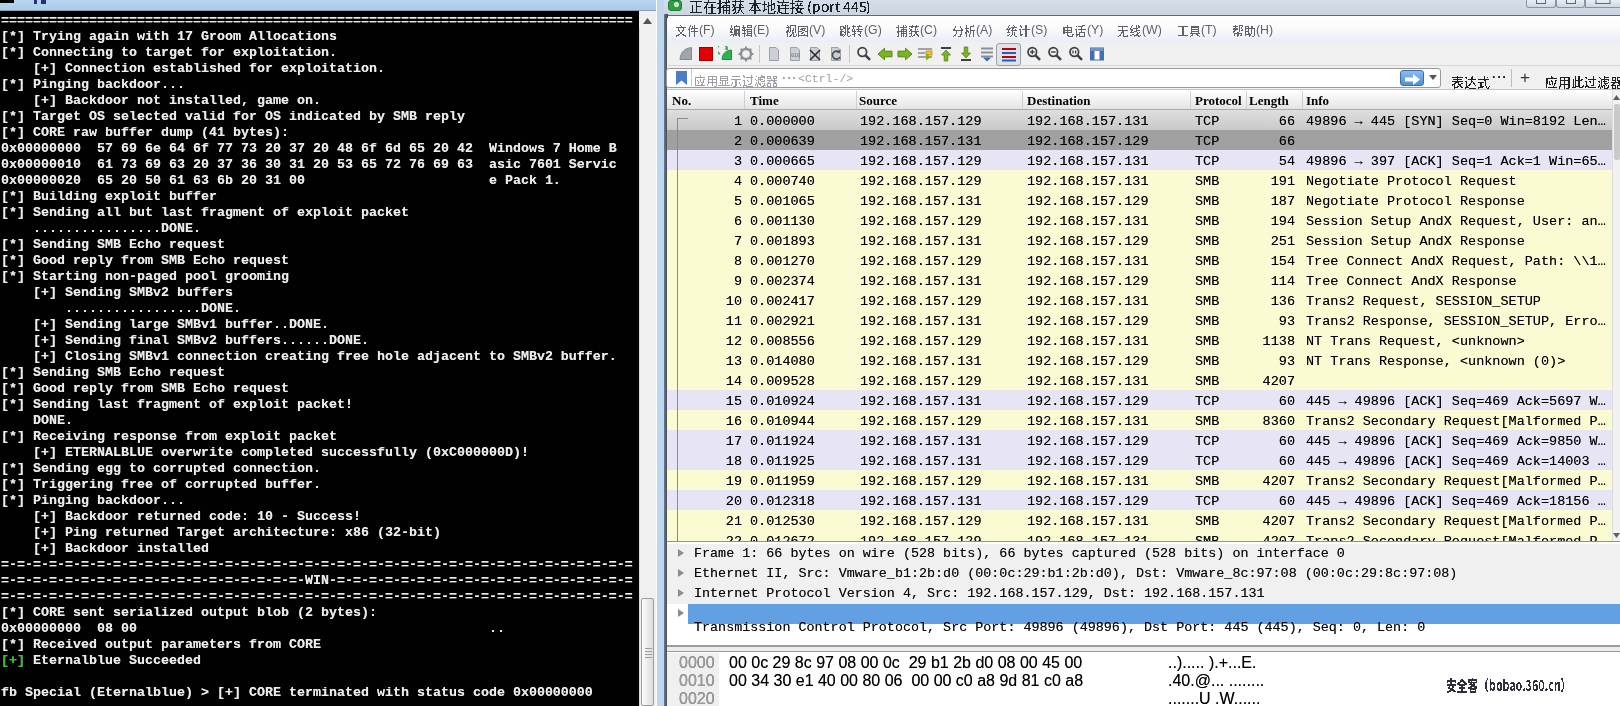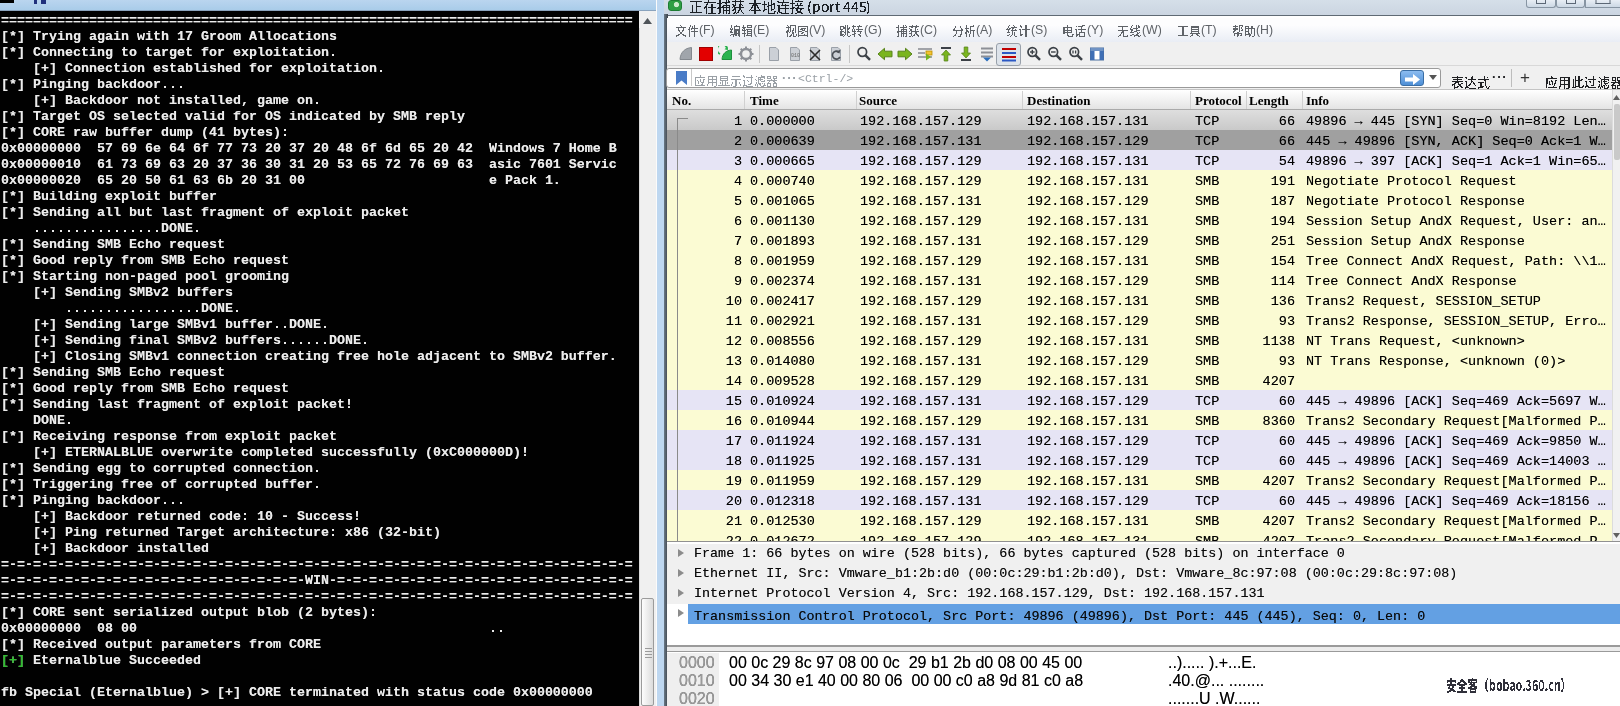--- a/index.html
+++ b/index.html
@@ -73,21 +73,21 @@
 .tcp{background:#e6e4f5}
 .smb{background:#fbfbd3}
 #bracket{position:absolute;left:677px;top:118px;width:11px;height:423px;border-left:1px solid #8a8a8a;border-top:1px solid #8a8a8a}
 #lscroll{position:absolute;left:1612px;top:90px;width:8px;height:451px;background:#f1f1f1;border-left:1px solid #dcdcdc}
 #lsthumb{position:absolute;left:1613.5px;top:104px;width:6px;height:56px;background:#c9c9c9;border-radius:2px}
 
 #dpane{position:absolute;left:667px;top:541px;width:953px;height:104px;background:#fff;border-top:1.5px solid #919191}
 .drow{position:absolute;left:667px;width:1029px;height:20px;background:#f0f0f0;font-family:"Liberation Mono",monospace;font-size:13.4px;color:#0a0a0a;white-space:pre;text-shadow:0 0 0.5px rgba(0,0,0,.55)}
 .drow span{position:absolute;left:27px;top:2px}
 .drow.selb{background:linear-gradient(90deg,#fff 0 21px,#63a0e3 21px)}
-.drow.selb .hl{position:absolute;left:21px;top:0;height:20px;background:#63a0e3;padding:5px 6px 0 6px}
+.drow.selb .hl{position:absolute;left:21px;top:0;height:20px;background:#63a0e3;padding:16px 6px 0 6px}
 .tri{position:absolute;left:678px;width:0;height:0;border:4.5px solid transparent;border-left:6.5px solid #8c8c8c;border-right:none}
 
 #hsplit1{position:absolute;left:667px;top:645px;width:953px;height:1.5px;background:#9a9a9a}
 #hsplit2{position:absolute;left:667px;top:647px;width:953px;height:4px;background:#ececec}
 #hpane{position:absolute;left:667px;top:651px;width:953px;height:55px;background:#fff;border-top:1.5px solid #9a9a9a}
 #hoffbg{position:absolute;left:667px;top:652.5px;width:52px;height:53.5px;background:#efefef}
 .hx{position:absolute;font-family:Liberation Sans, sans-serif;font-size:16px;white-space:pre;text-shadow:0 0 0.6px rgba(0,0,0,.6)}
 .hx .off{color:#9a9a9a}
 #wm{position:absolute;left:1446px;top:673px}
 </style></head>
@@ -390,27 +390,27 @@
       <span style="left:582px">Length</span>
       <span style="left:639px">Info</span>
     </div>
 <div class="hsep" style="left:744px"></div>
     <div class="hsep" style="left:856px"></div>
     <div class="hsep" style="left:1022px"></div>
     <div class="hsep" style="left:1190px"></div>
     <div class="hsep" style="left:1246px"></div>
     <div class="hsep" style="left:1302px"></div>
 <div class="prow sel" style="top:110px"><span class="cn">1</span><span class="ct">0.000000</span><span class="cs">192.168.157.129</span><span class="cd">192.168.157.131</span><span class="cp">TCP</span><span class="cl">66</span><span class="ci">49896 → 445 [SYN] Seq=0 Win=8192 Len…</span></div>
-<div class="prow gry" style="top:130px"><span class="cn">2</span><span class="ct">0.000639</span><span class="cs">192.168.157.131</span><span class="cd">192.168.157.129</span><span class="cp">TCP</span><span class="cl">66</span><span class="ci">445 → 49896 [SYN, ACK] Seq=0 Ack=1 W…</span></div>
+<div class="prow gry" style="top:130px"><span class="cn">2</span><span class="ct">0.000639</span><span class="cs">192.168.157.131</span><span class="cd">192.168.157.129</span><span class="cp">TCP</span><span class="cl">66</span></div>
 <div class="prow tcp" style="top:150px"><span class="cn">3</span><span class="ct">0.000665</span><span class="cs">192.168.157.129</span><span class="cd">192.168.157.131</span><span class="cp">TCP</span><span class="cl">54</span><span class="ci">49896 → 397 [ACK] Seq=1 Ack=1 Win=65…</span></div>
 <div class="prow smb" style="top:170px"><span class="cn">4</span><span class="ct">0.000740</span><span class="cs">192.168.157.129</span><span class="cd">192.168.157.131</span><span class="cp">SMB</span><span class="cl">191</span><span class="ci">Negotiate Protocol Request</span></div>
 <div class="prow smb" style="top:190px"><span class="cn">5</span><span class="ct">0.001065</span><span class="cs">192.168.157.131</span><span class="cd">192.168.157.129</span><span class="cp">SMB</span><span class="cl">187</span><span class="ci">Negotiate Protocol Response</span></div>
 <div class="prow smb" style="top:210px"><span class="cn">6</span><span class="ct">0.001130</span><span class="cs">192.168.157.129</span><span class="cd">192.168.157.131</span><span class="cp">SMB</span><span class="cl">194</span><span class="ci">Session Setup AndX Request, User: an…</span></div>
 <div class="prow smb" style="top:230px"><span class="cn">7</span><span class="ct">0.001893</span><span class="cs">192.168.157.131</span><span class="cd">192.168.157.129</span><span class="cp">SMB</span><span class="cl">251</span><span class="ci">Session Setup AndX Response</span></div>
-<div class="prow smb" style="top:250px"><span class="cn">8</span><span class="ct">0.001959</span><span class="cs">192.168.157.129</span><span class="cd">192.168.157.131</span><span class="cp">SMB</span><span class="cl">154</span><span class="ci">Tree Connect AndX Request, Path: \\1…</span></div>
+<div class="prow smb" style="top:250px"><span class="cn">8</span><span class="ct">0.001270</span><span class="cs">192.168.157.129</span><span class="cd">192.168.157.131</span><span class="cp">SMB</span><span class="cl">154</span><span class="ci">Tree Connect AndX Request, Path: \\1…</span></div>
 <div class="prow smb" style="top:270px"><span class="cn">9</span><span class="ct">0.002374</span><span class="cs">192.168.157.131</span><span class="cd">192.168.157.129</span><span class="cp">SMB</span><span class="cl">114</span><span class="ci">Tree Connect AndX Response</span></div>
 <div class="prow smb" style="top:290px"><span class="cn">10</span><span class="ct">0.002417</span><span class="cs">192.168.157.129</span><span class="cd">192.168.157.131</span><span class="cp">SMB</span><span class="cl">136</span><span class="ci">Trans2 Request, SESSION_SETUP</span></div>
 <div class="prow smb" style="top:310px"><span class="cn">11</span><span class="ct">0.002921</span><span class="cs">192.168.157.131</span><span class="cd">192.168.157.129</span><span class="cp">SMB</span><span class="cl">93</span><span class="ci">Trans2 Response, SESSION_SETUP, Erro…</span></div>
 <div class="prow smb" style="top:330px"><span class="cn">12</span><span class="ct">0.008556</span><span class="cs">192.168.157.129</span><span class="cd">192.168.157.131</span><span class="cp">SMB</span><span class="cl">1138</span><span class="ci">NT Trans Request, &lt;unknown&gt;</span></div>
 <div class="prow smb" style="top:350px"><span class="cn">13</span><span class="ct">0.014080</span><span class="cs">192.168.157.131</span><span class="cd">192.168.157.129</span><span class="cp">SMB</span><span class="cl">93</span><span class="ci">NT Trans Response, &lt;unknown (0)&gt;</span></div>
 <div class="prow smb" style="top:370px"><span class="cn">14</span><span class="ct">0.009528</span><span class="cs">192.168.157.129</span><span class="cd">192.168.157.131</span><span class="cp">SMB</span><span class="cl">4207</span></div>
 <div class="prow tcp" style="top:390px"><span class="cn">15</span><span class="ct">0.010924</span><span class="cs">192.168.157.131</span><span class="cd">192.168.157.129</span><span class="cp">TCP</span><span class="cl">60</span><span class="ci">445 → 49896 [ACK] Seq=469 Ack=5697 W…</span></div>
 <div class="prow smb" style="top:410px"><span class="cn">16</span><span class="ct">0.010944</span><span class="cs">192.168.157.129</span><span class="cd">192.168.157.131</span><span class="cp">SMB</span><span class="cl">8360</span><span class="ci">Trans2 Secondary Request[Malformed P…</span></div>
 <div class="prow tcp" style="top:430px"><span class="cn">17</span><span class="ct">0.011924</span><span class="cs">192.168.157.131</span><span class="cd">192.168.157.129</span><span class="cp">TCP</span><span class="cl">60</span><span class="ci">445 → 49896 [ACK] Seq=469 Ack=9850 W…</span></div>
 <div class="prow tcp" style="top:450px"><span class="cn">18</span><span class="ct">0.011925</span><span class="cs">192.168.157.131</span><span class="cd">192.168.157.129</span><span class="cp">TCP</span><span class="cl">60</span><span class="ci">445 → 49896 [ACK] Seq=469 Ack=14003 …</span></div>

